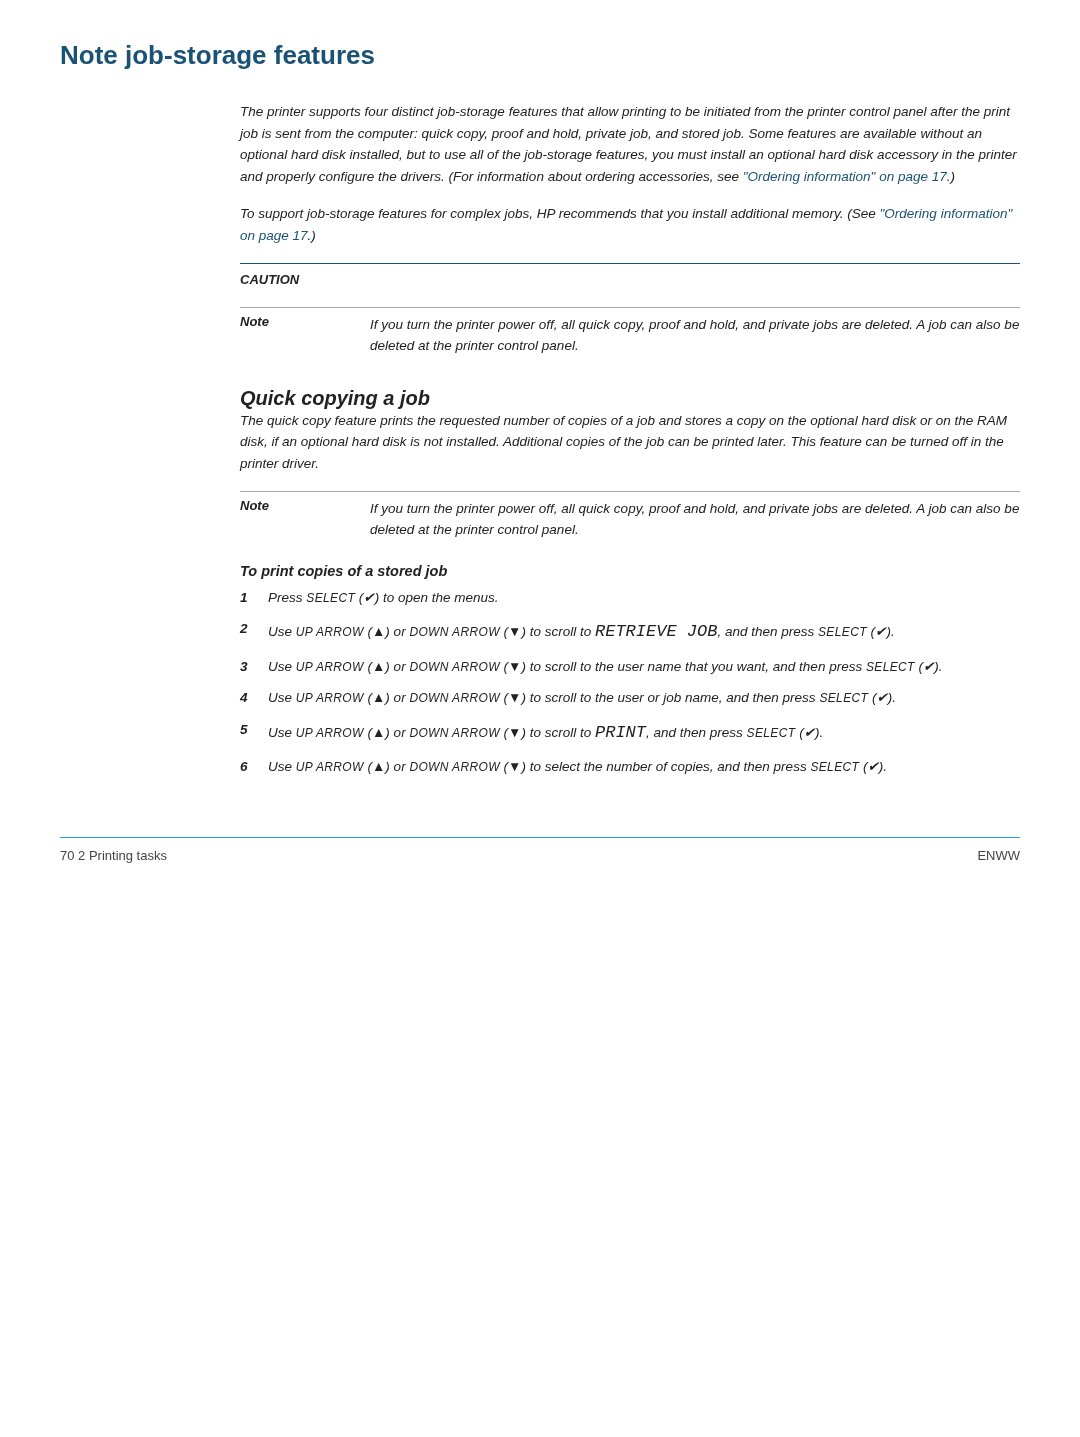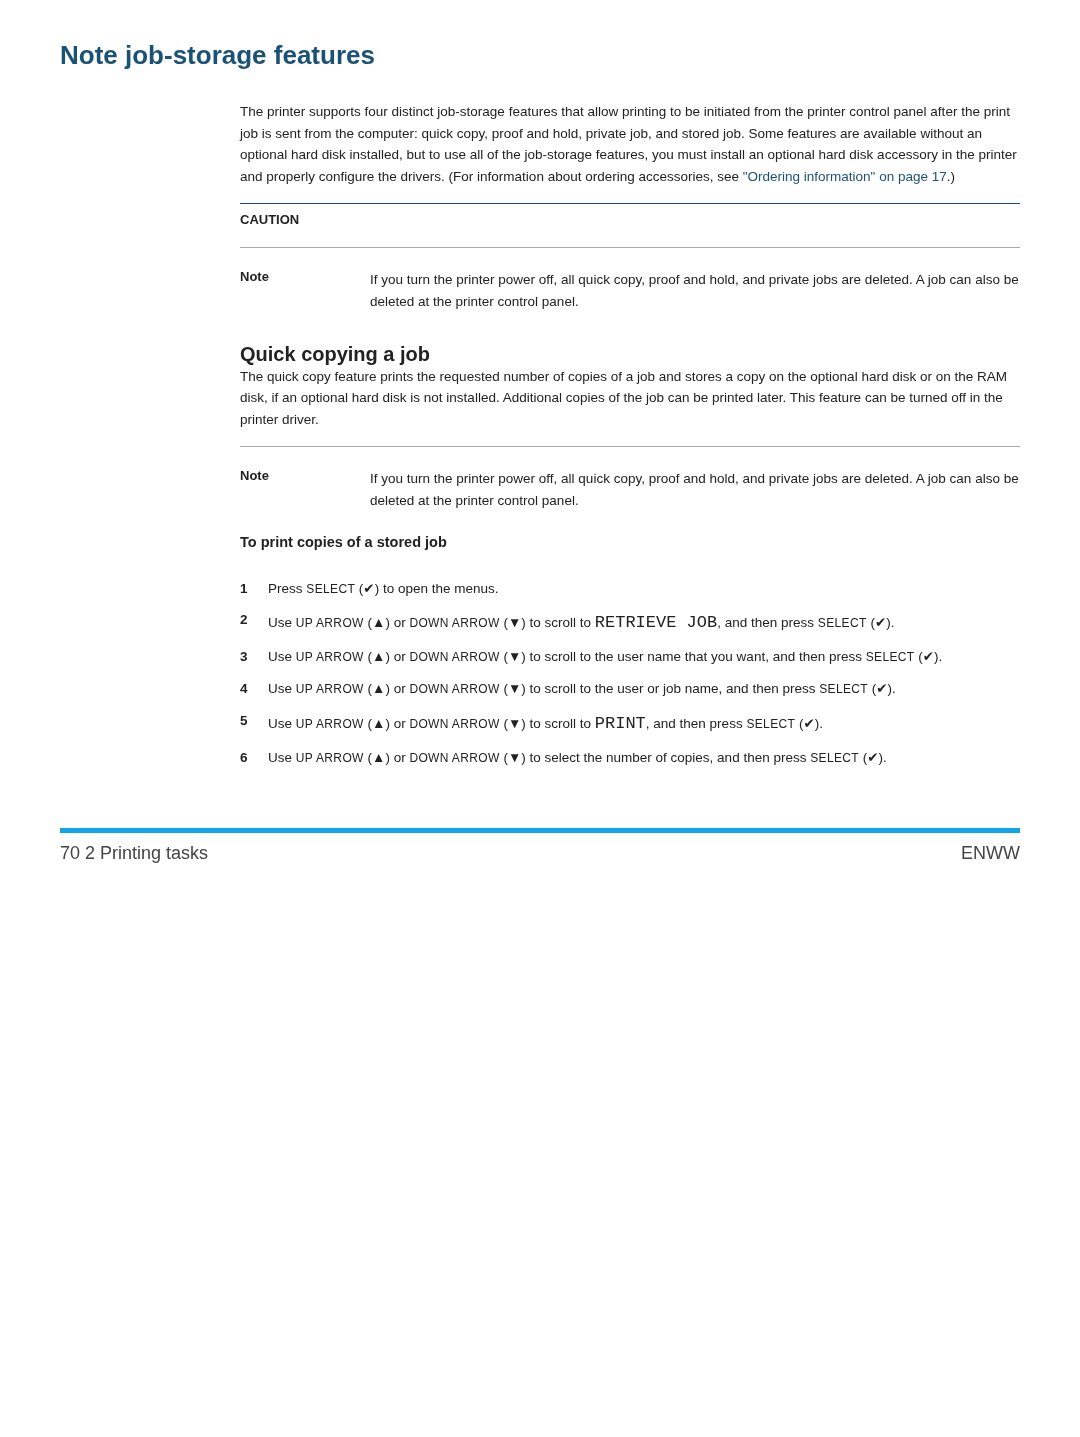--- a/index.html
+++ b/index.html
@@ -14,20 +14,21 @@
     }
     .page-title {
       font-size: 26px;
       font-weight: bold;
       color: #1a5276;
       margin-bottom: 30px;
       border-bottom: none;
     }
     .main-content {
       margin-left: 180px;
+      font-style: italic;
     }
     .intro-para {
       font-size: 13.5px;
       line-height: 1.6;
       margin-bottom: 16px;
     }
     .link {
       color: #1a5276;
       text-decoration: none;
     }
@@ -41,21 +42,21 @@
       min-width: 110px;
       font-weight: bold;
       font-size: 13px;
       color: #222;
       margin-right: 20px;
     }
     .note-section {
       display: flex;
       margin-bottom: 20px;
       border-top: 1.5px solid #aaaaaa;
-      padding-top: 21px;
+      padding-top: 6px;
     }
     .note-label {
       min-width: 110px;
       font-weight: bold;
       font-size: 13px;
       color: #222;
       margin-right: 20px;
     }
     .section-body {
       font-size: 13.5px;
@@ -65,21 +66,21 @@
       font-size: 20px;
       font-weight: bold;
       color: #222;
       margin-top: 30px;
     }
     .sub-heading {
       font-size: 14.5px;
       font-weight: bold;
       color: #222;
       margin-top: 22px;
-      margin-bottom: 28px;
+      margin-bottom: 8px;
     }
     .steps-list {
       list-style: none;
       counter-reset: step-counter;
       padding-left: 0;
     }
     .steps-list li {
       counter-increment: step-counter;
       display: flex;
       align-items: flex-start;
@@ -102,37 +103,40 @@
     .small-caps {
       font-variant: small-caps;
       font-size: 12px;
       letter-spacing: 0.03em;
     }
     .footer {
       display: flex;
       justify-content: space-between;
       align-items: center;
       margin-top: 60px;
-      border-top: 5px solid #0ea5e9;
+      border-top: 1px solid #0ea5e9;
       padding-top: 10px;
-      font-size: 18px;
+      font-size: 13px;
       color: #444;
     }
   </style>
 </head>
 <body>
 
 <div class="page-title">Note job-storage features</div>
 
 <div class="main-content">
 
   <p class="intro-para">
     <span>The printer supports four distinct job-storage features that allow printing to be initiated from the printer control panel after the print job is sent from the computer: quick copy, proof and hold, private job, and stored job. Some features are available without an optional hard disk installed, but to use all of the job-storage features, you must install an optional hard disk accessory in the printer and properly configure the drivers. (For information about ordering accessories, see </span><a class="link">"Ordering information" on page 17</a><span>.)</span>
   </p>
 
+  <p class="intro-para">
+    <span>To support job-storage features for complex jobs, HP recommends that you install additional memory. (See </span><a class="link">"Ordering information" on page 17</a><span>.)</span>
+  </p>
 
   <div class="caution-section">
     <div class="caution-label">CAUTION</div>
   </div>
 
   <div class="note-section">
     <div class="note-label">Note</div>
     <div class="section-body">If you turn the printer power off, all quick copy, proof and hold, and private jobs are deleted. A job can also be deleted at the printer control panel.</div>
   </div>
 

